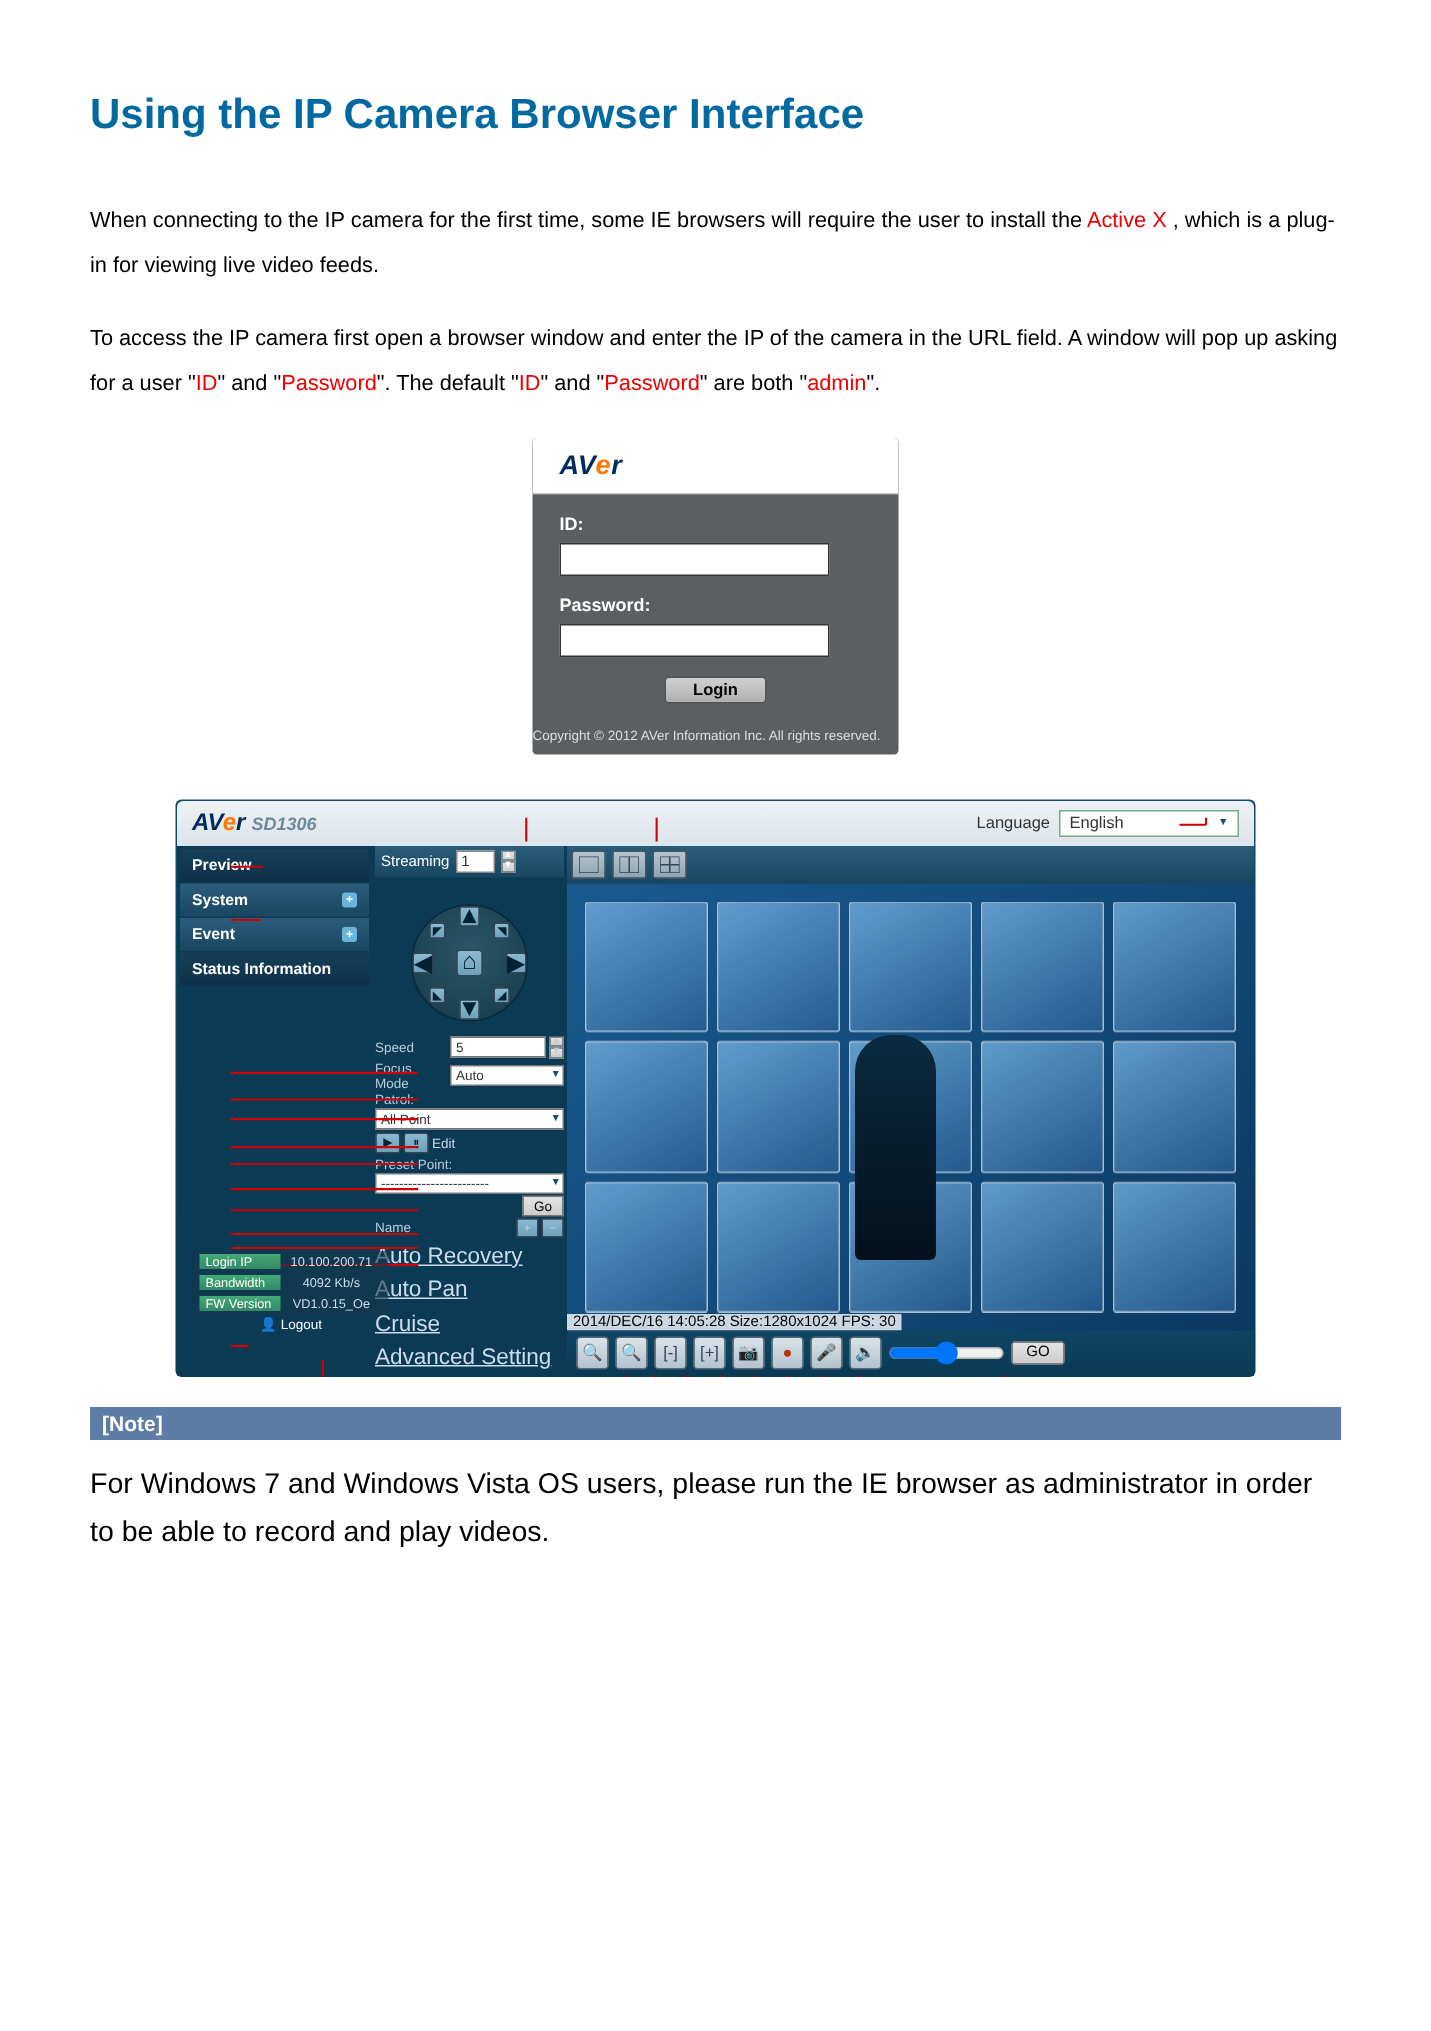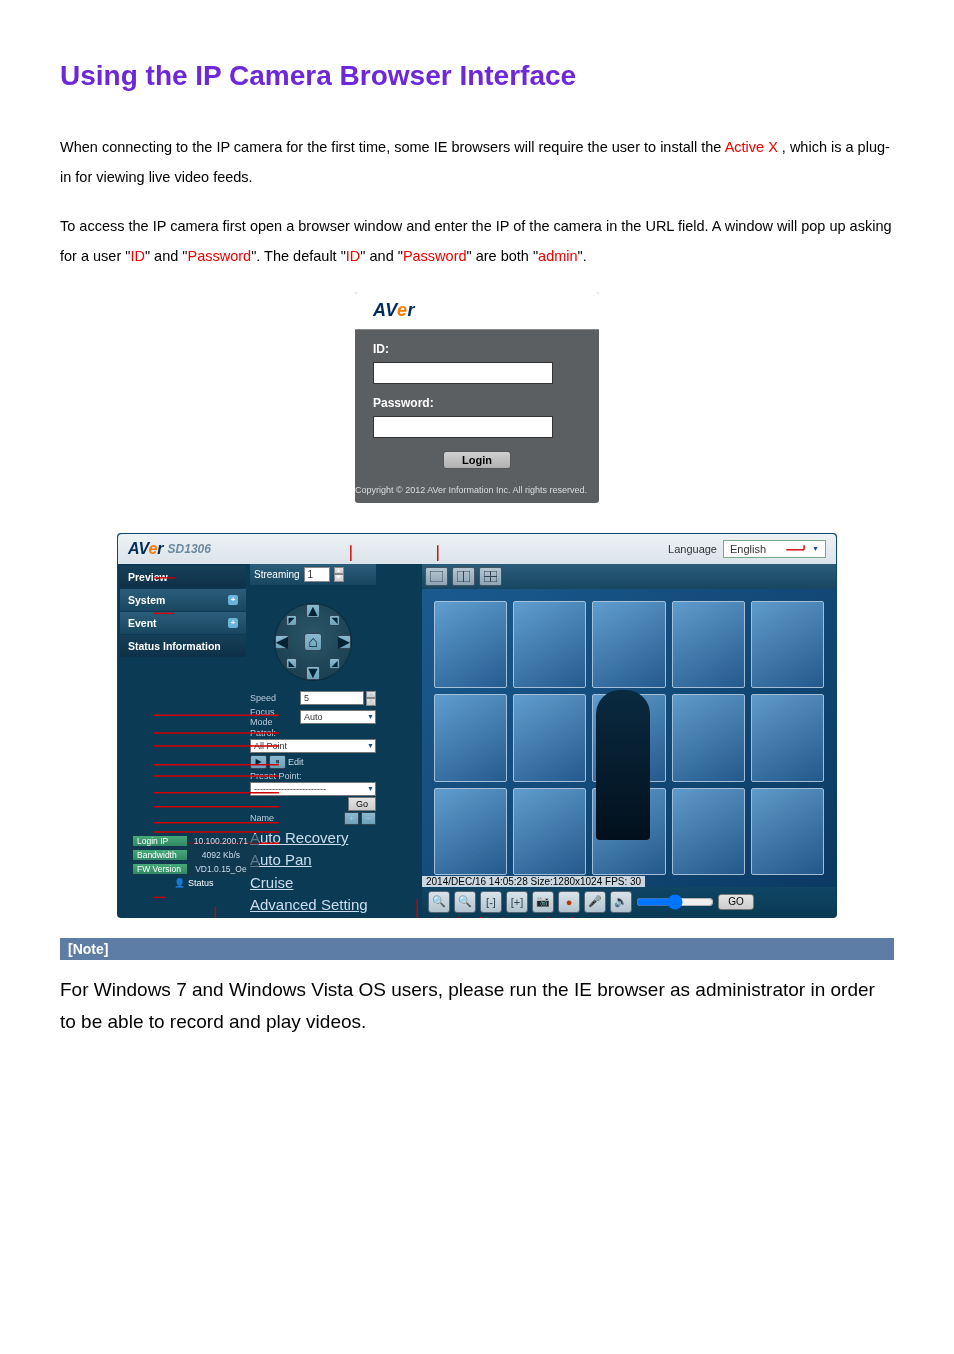--- a/index.html
+++ b/index.html
@@ -1,18 +1,18 @@
 <!DOCTYPE html>
 <html><head>
 <meta charset="utf-8">
 <style>
   * { box-sizing: border-box; margin: 0; padding: 0; }
   body { font-family: Arial, sans-serif; background: #fff; width: 954px; margin: 0 auto; }
   .page { padding: 60px 60px 0 60px; position: relative; min-height: 1354px; }
-  .main-heading { font-family: Arial Black, Arial, sans-serif; font-weight: 900; font-size: 28px; color: #6d28d9; margin-bottom: 40px; }
+  .main-heading { font-family: Arial Black, Arial, sans-serif; font-weight: 900; font-size: 28px; color: #0369a1; margin-bottom: 40px; }
   .body-text { font-size: 14.5px; line-height: 2.1; color: #000; margin-bottom: 18px; }
   .red { color: #e00; }
   
   
   .login-wrap { display: flex; justify-content: center; margin: 20px 0 30px 0; }
   .login-box { width: 244px; background: #5c5f62; border-radius: 3px; overflow: hidden; }
   .login-header { background: #fff; padding: 8px 18px; border-bottom: 1px solid #888; }
   .login-logo { font-weight: bold; font-style: italic; font-size: 18px; letter-spacing: 0.5px; }
   .login-logo .a { color: #002b5c; }
   .login-logo .v { color: #002b5c; }
@@ -25,21 +25,21 @@
   .login-btn { background: linear-gradient(#d0d0d0,#b0b0b0); border: 1px solid #555; font-size: 11px; padding: 2px 18px; border-radius: 3px; font-weight: bold; }
   .login-copy { color: #ddd; font-size: 9px; text-align: left; padding: 6px 0 8px 0; }
   
   
   .browser-wrap { position: relative; width: 720px; margin: 14px auto 20px auto; background: linear-gradient(#0d4a6b,#0a3a54); border-radius: 4px; padding: 1px; }
   .browser-top { display:flex; align-items:center; background: linear-gradient(#eef2f5,#dbe4ea); padding: 6px 10px; border-radius: 4px 4px 0 0; }
   .browser-logo { font-weight: bold; font-style: italic; font-size: 16px; }
   .browser-logo .a { color: #002b5c; } .browser-logo .e { color: #ff7a00; }
   .browser-model { color: #6b8aa0; font-size: 12px; font-weight: bold; margin-left: 4px; font-style: italic; }
   .lang-area { margin-left: auto; font-size: 11px; display:flex; align-items:center; gap:6px; color:#333; }
-  .lang-select { width: 103px; height: 18px; background:#fff; border:1px solid #7a8; font-size:11px; padding:0 6px; display:flex; align-items:center; justify-content:space-between; }
+  .lang-select { width: 120px; height: 18px; background:#fff; border:1px solid #7a8; font-size:11px; padding:0 6px; display:flex; align-items:center; justify-content:space-between; }
   .browser-body { display:flex; background:#0a3a54; }
   .sidebar { width: 130px; padding: 2px; }
   .sb-item { background: linear-gradient(#2b5d7a,#184660); color:#fff; font-size: 10.5px; font-weight: bold; padding: 5px 8px; margin-bottom:1px; display:flex; justify-content:space-between; align-items:center; }
   .sb-item.active { background: linear-gradient(#154058,#0e3048); }
   .sb-plus { width:10px; height:10px; border-radius:2px; background:#6bb3d8; color:#fff; font-size:8px; display:flex; align-items:center; justify-content:center; }
   .sb-info { position:absolute; bottom: 28px; left: 12px; width: 130px; font-size: 8.5px; color:#bcd; }
   .sb-info-row { display:flex; background: rgba(20,55,75,.6); padding:2px 4px; }
   .sb-info-row .lab { background: linear-gradient(#4a7,#386); color:#fff; padding:0 4px; width:55px; }
   .sb-info-row .val { color:#cde; width:70px; text-align:center; }
   .logout-row { color:#fff; font-size:9px; text-align:center; padding:2px 0; }
@@ -66,21 +66,21 @@
   .ctrl-sel { flex:1; height:14px; background:#fff; border:1px solid #777; font-size:9px; color:#333; padding-left:3px; display:flex; align-items:center; justify-content:space-between; padding-right:1px; }
   .ctrl-num { width:40px; }
   .ctrl-spins { display:flex; flex-direction:column; }
   .play-row { display:flex; gap:2px; margin:2px 0; align-items:center; }
   .pbtn { width:17px; height:14px; background:linear-gradient(#8bbad0,#6da2bb); border:1px solid #345; border-radius:2px; font-size:8px; display:flex; align-items:center; justify-content:center; color:#023; }
   .edit-lbl { font-size:9px; color:#cde; }
   .tiny-btn { width:15px; height:13px; background: linear-gradient(#8bbad0,#6da2bb); border:1px solid #345; font-size:8px; display:inline-flex; align-items:center; justify-content:center; }
   .go-btn { width:28px; height:14px; font-size:9px; background:linear-gradient(#e4e4e4,#ccc); border:1px solid #777; }
   .adv-links { color:#cde; font-size:15px; text-decoration:underline; line-height:1.5; margin-top:2px; }
   
-  .main-panel { flex:1; position:relative;margin-left:44px; }
+  .main-panel { flex:1; position:relative; }
   .layout-btns { display:flex; gap:4px; padding:3px; background: linear-gradient(#2b5d7a,#184660); }
   .lbtn { width:23px; height:19px; background: linear-gradient(#b6c6d0,#8da4b3); border:1px solid #456; border-radius:2px; display:flex; align-items:center; justify-content:center; }
   .video-area { position:relative; height: 298px; background: linear-gradient(135deg,#1a5a8f,#0b3a63); overflow:hidden; }
   .monitors { position:absolute; inset:12px; display:grid; grid-template-columns: repeat(5,1fr); grid-template-rows: repeat(3,1fr); gap:6px; transform: perspective(800px) rotateY(0deg); }
   .mon { background: linear-gradient(150deg,#73b0e0,#2a5f94); border:1px solid #cde; border-radius:2px; opacity:.8; }
   .person { position:absolute; left:42%; top:34%; width:54px; height:150px; background: linear-gradient(#0a2a40,#02101c); border-radius:24px 24px 4px 4px; }
   .stamp { position:absolute; bottom:0; left:0; background:rgba(255,255,255,.78); font-size:10px; padding:0 4px; color:#000; }
   
   .toolbar { display:flex; align-items:center; gap:4px; padding:4px 6px; background: linear-gradient(#0f4664,#0a3a54); }
   .tbtn { width:22px; height:22px; background: linear-gradient(#d9e3e9,#b2c3ce); border:1px solid #567; border-radius:3px; display:flex; align-items:center; justify-content:center; font-size:11px; color:#345; }
@@ -204,21 +204,21 @@
               <span class="val">10.100.200.71</span>
             </div>
           <div class="sb-info-row">
               <span class="lab">Bandwidth</span>
               <span class="val">4092 Kb/s</span>
             </div>
           <div class="sb-info-row">
               <span class="lab">FW Version</span>
               <span class="val">VD1.0.15_Oe</span>
             </div>
-          <div class="logout-row">👤 <span>Status</span></div>
+          <div class="logout-row">👤 <span>Logout</span></div>
         </div>
       </div>
 
       <div class="controls-col">
         <div class="stream-bar">
           <span>Streaming</span>
           <span class="stream-spin">1</span>
           <span class="spin-btns">
               <span class="spin-btn">▲</span>
               <span class="spin-btn">▼</span>

